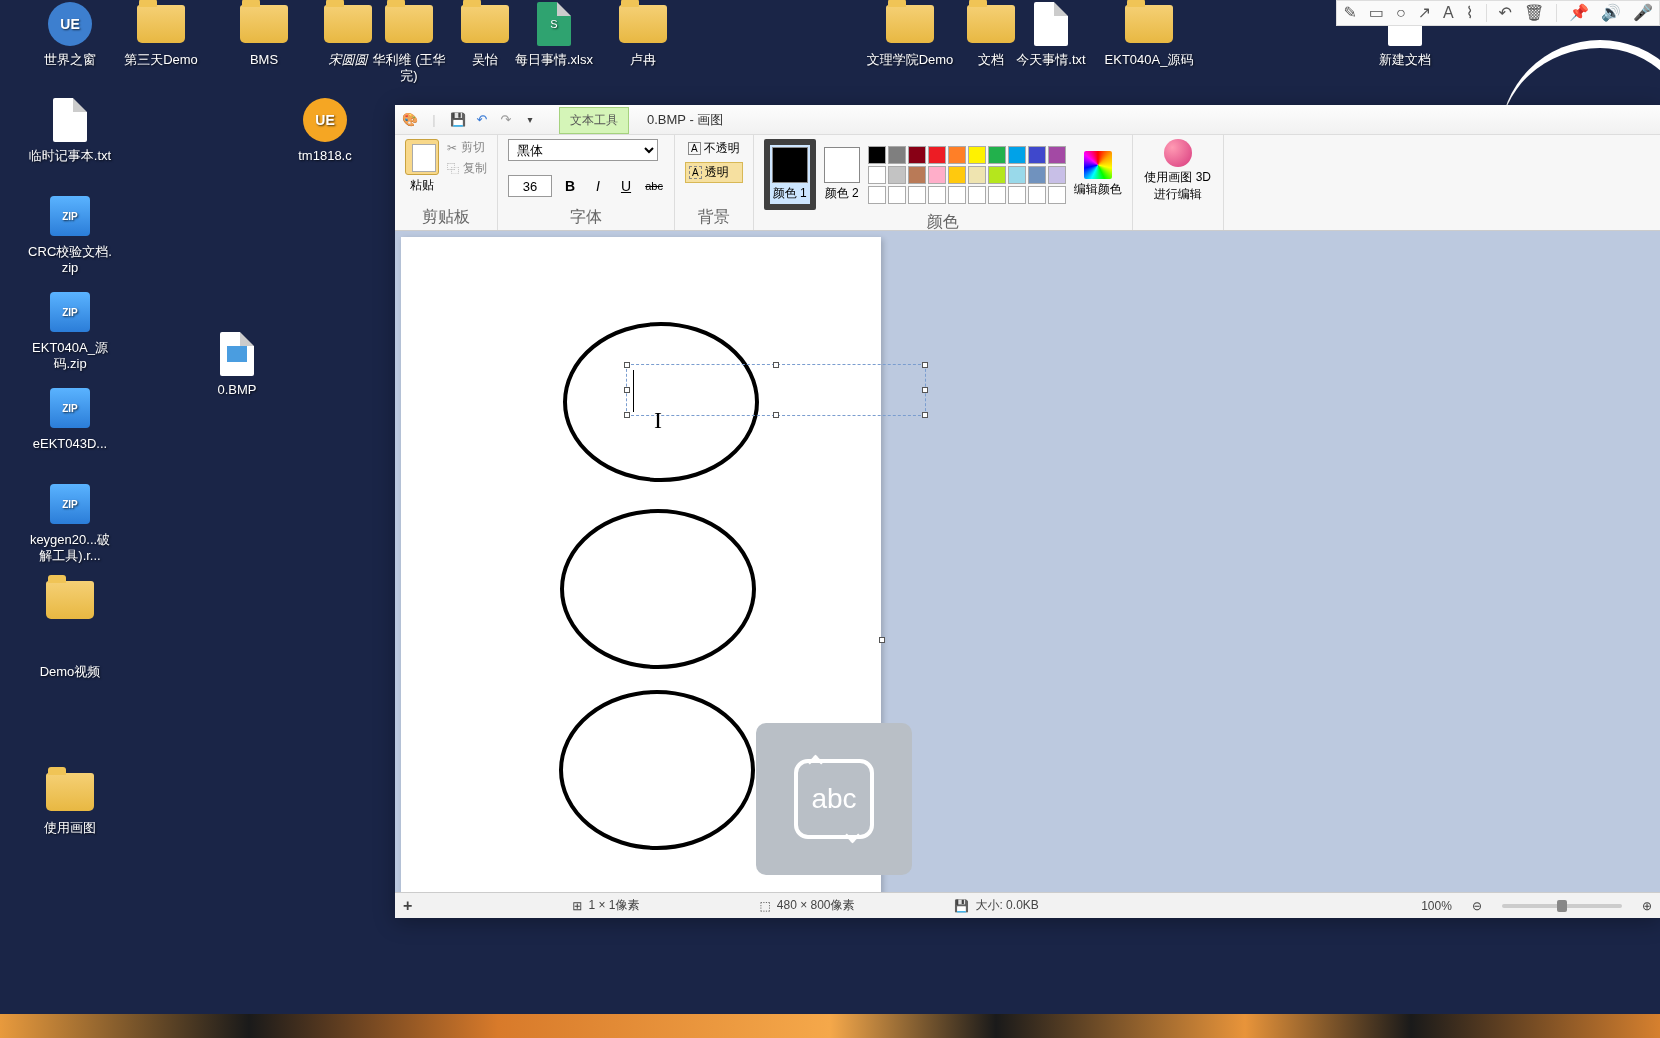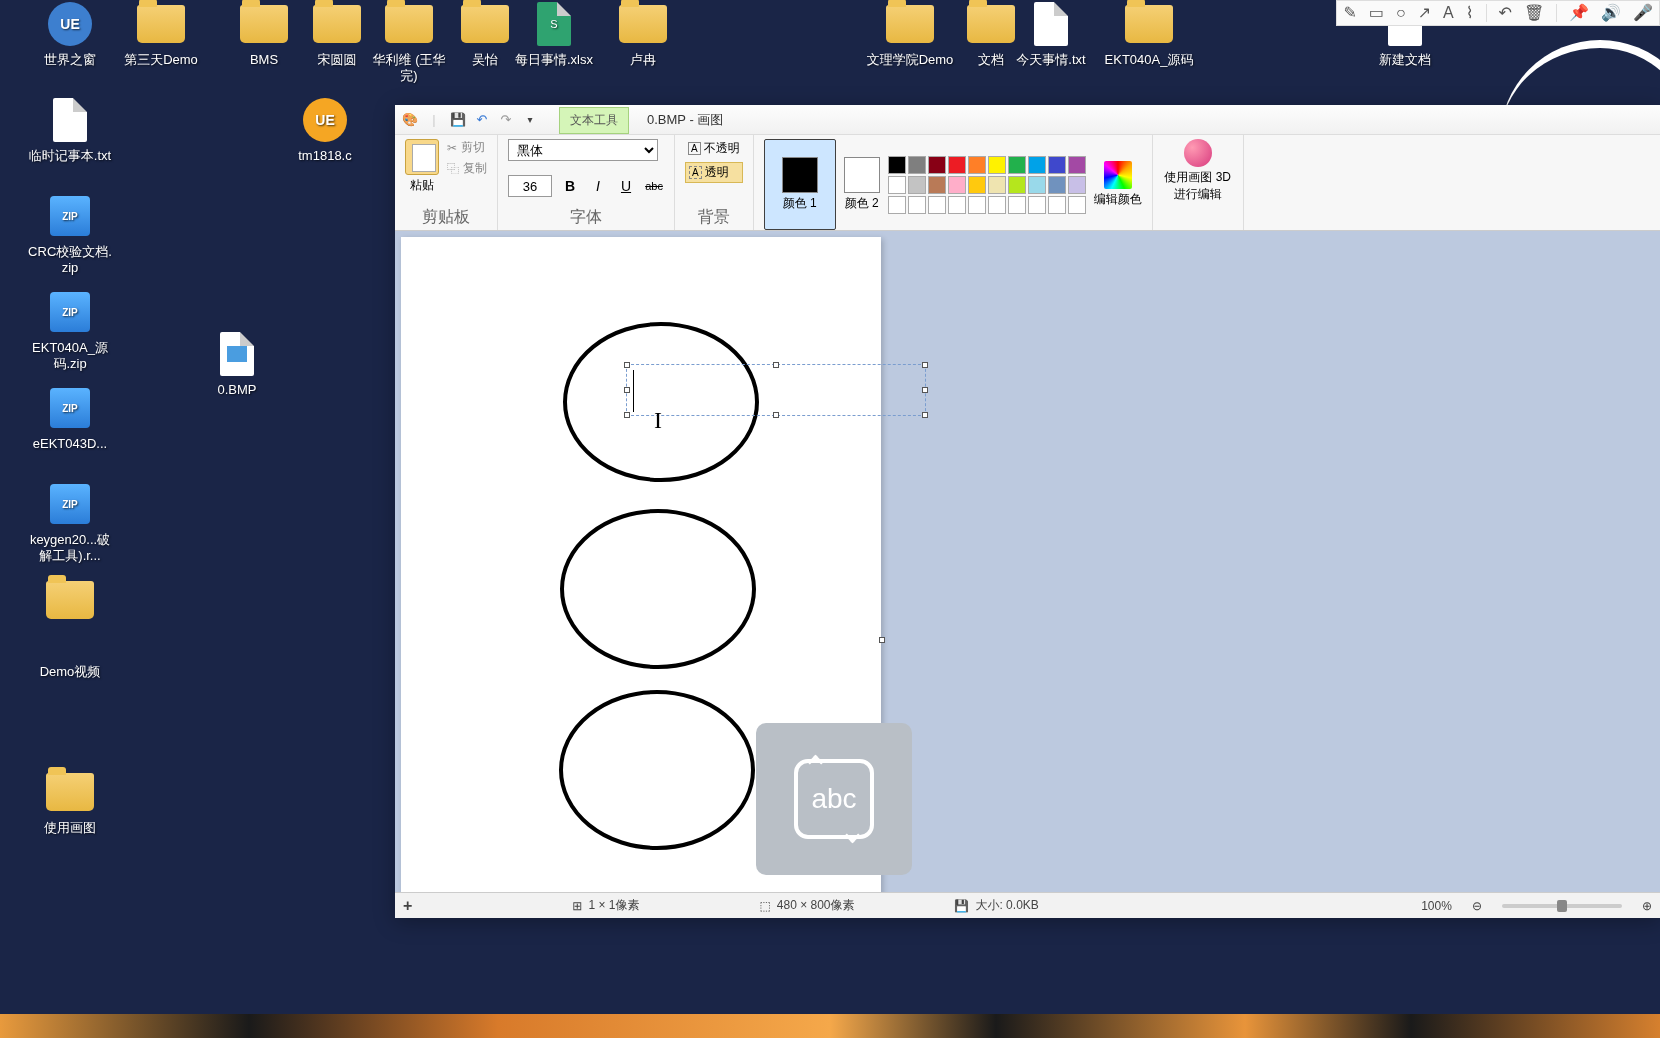--- a/index.html
+++ b/index.html
@@ -57,21 +57,21 @@
 .font-size{width:44px;height:22px;border:1px solid #999;font-size:13px;text-align:center;}
 .font-row2{display:flex;gap:8px;align-items:center;}
 .font-btn{width:20px;height:20px;cursor:pointer;display:flex;align-items:center;justify-content:center;font-size:14px;}
 .bg-opts{display:flex;flex-direction:column;gap:4px;font-size:12px;}
 .bg-opts div{display:flex;align-items:center;gap:3px;cursor:pointer;padding:1px 3px;}
 .bg-opts div.active{background:#f6e0a0;border:1px solid #d8b856;}
 .color-big{display:flex;flex-direction:column;align-items:center;gap:2px;cursor:pointer;font-size:12px;}
 .color-big .sw{width:36px;height:36px;border:1px solid #888;}
 .color-big.c1 .sw{background:#000;}
 .color-big.c2 .sw{background:#fff;}
-.color-big.sel{background:#cde6ff;border:1px solid #404040;padding:17px;border-radius:2px;}
+.color-big.sel{background:#cde6ff;border:6px solid #404040;padding:2px;border-radius:2px;}
 .color-grid{display:grid;grid-template-columns:repeat(10,18px);grid-auto-rows:18px;gap:2px;}
 .color-cell{border:1px solid #aaa;cursor:pointer;}
 .edit-colors{display:flex;flex-direction:column;align-items:center;font-size:12px;cursor:pointer;gap:2px;}
 .edit-colors .rainbow{width:28px;height:28px;background:conic-gradient(red,orange,yellow,lime,cyan,blue,magenta,red);border-radius:2px;}
 .paint3d{display:flex;flex-direction:column;align-items:center;font-size:12px;cursor:pointer;gap:2px;width:70px;text-align:center;}
 .paint3d .p3dicon{width:28px;height:28px;background:radial-gradient(circle at 30% 30%,#ff9ab3,#d83a7e);border-radius:50%;}
 
 
 .canvas-area{flex:1;background:#bcc9df;position:relative;overflow:auto;}
 .canvas-wrap{position:absolute;left:6px;top:6px;width:480px;height:800px;background:#fff;box-shadow:2px 2px 6px rgba(0,0,0,.2);}
@@ -115,21 +115,21 @@
           <div class="folder-icon"></div>
         </div>
         <div class="label">第三天Demo</div>
       </div>
       <div class="desktop-icon" style="left: 219px; top: 0px;">
         <div class="icon">
           <div class="folder-icon"></div>
         </div>
         <div class="label">BMS</div>
       </div>
-      <div class="desktop-icon" style="left: 292px; top: 0px;">
+      <div class="desktop-icon" style="left: 303px; top: 0px; font-style: italic;">
         <div class="icon">
           <div class="folder-icon"></div>
         </div>
         <div class="label">宋圆圆</div>
       </div>
       <div class="desktop-icon" style="left: 364px; top: 0px;">
         <div class="icon">
           <div class="folder-icon"></div>
         </div>
         <div class="label">华利维 (王华完)</div>

